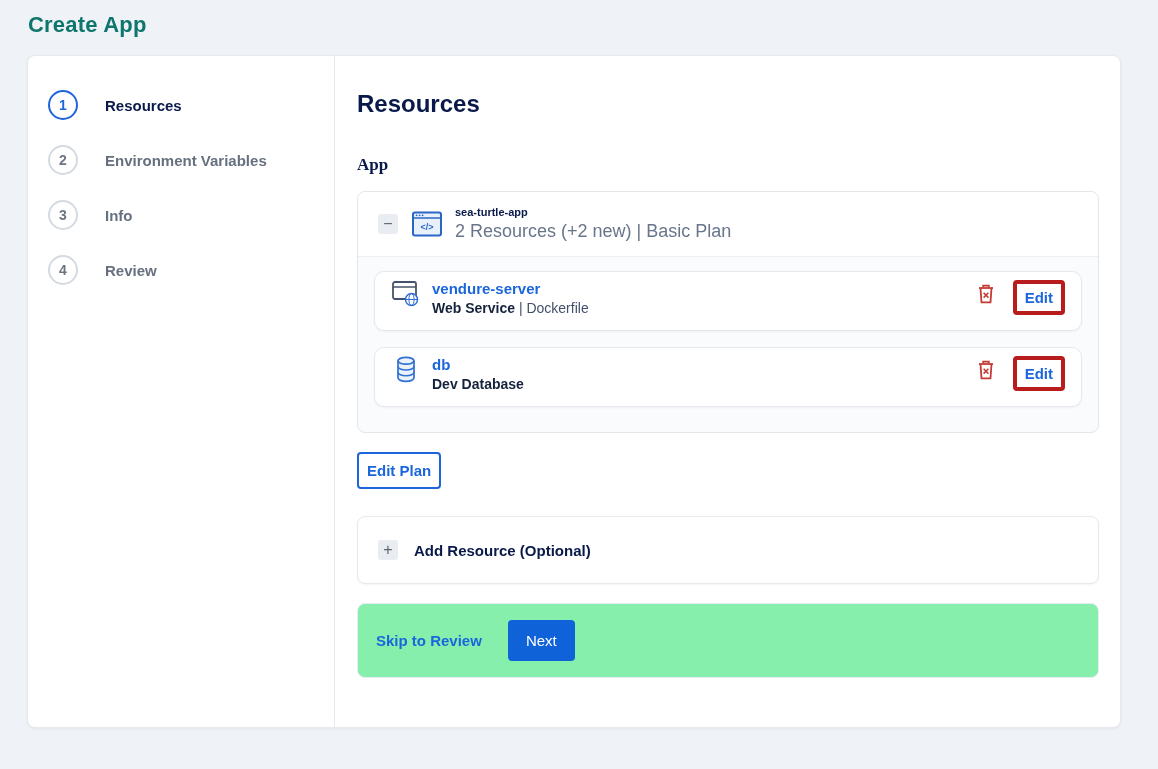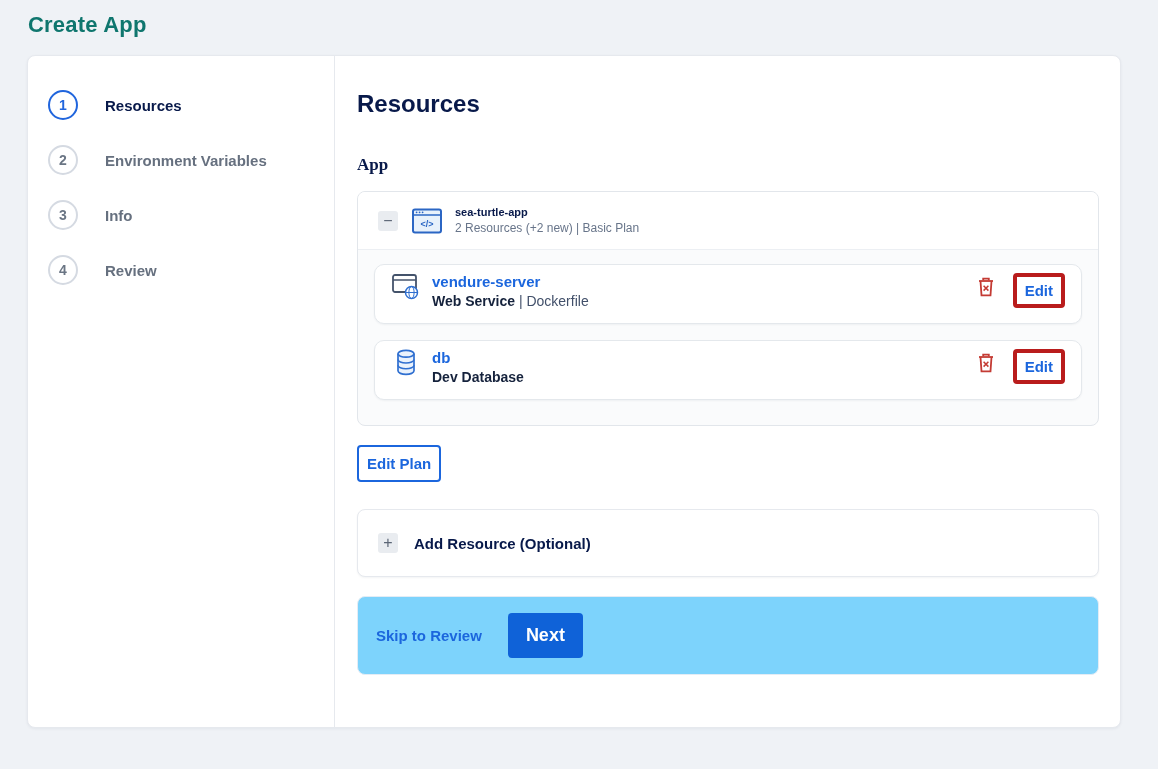--- a/index.html
+++ b/index.html
@@ -50,21 +50,21 @@
   }
   .square-toggle {
     width: 20px; height: 20px; background: #e9ecf0; border: none; border-radius: 3px;
     color: #5b6575; font-size: 16px; line-height: 1; padding: 0;
     display: flex; align-items: center; justify-content: center; cursor: pointer;
     font-family: "Liberation Sans", sans-serif;
   }
   .app-icon-wrap { margin-left: 14px; display: flex; }
   .group-titles { margin-left: 13px; }
   .group-name { font-size: 11px; font-weight: 700; color: #08194a; }
-  .group-summary { font-size: 12px; color: #68758a; margin-top: 3px; }
+  .group-summary { font-size: 18px; color: #68758a; margin-top: 3px; }
   .group-body { padding: 14px 16px 25px 16px; }
   .res-row {
     background: #fff; border: 1px solid #e4e8ec; border-radius: 10px;
     box-shadow: 0 1px 2px rgba(20,30,60,.05);
     display: flex; align-items: flex-start; padding: 8px 16px; height: 60px; margin-bottom: 16px;
   }
   .res-row:last-child { margin-bottom: 0; }
   .res-icon { width: 30px; display: flex; justify-content: center; }
   .res-text { margin-left: 11px; flex: 1; }
   .res-name { font-size: 15px; font-weight: 700; color: #1b66dd; cursor: pointer; display: inline-block; }
@@ -82,27 +82,27 @@
     color: #1b66dd; font-weight: 700; font-size: 15px; padding: 8px 8px; cursor: pointer;
     font-family: "Liberation Sans", sans-serif;
   }
   .add-card {
     margin-top: 27px; background: #fff; border: 1px solid #e6e9ee; border-radius: 8px;
     box-shadow: 0 1px 2px rgba(20,30,60,.05);
     padding: 23px 20px; display: flex; align-items: center; cursor: pointer;
   }
   .add-label { margin-left: 16px; font-size: 15px; font-weight: 700; color: #08194a; }
   .footer-bar {
-    margin-top: 19px; background: #7dd3fc; border: 1px solid #e3ecf5; border-radius: 8px;
+    margin-top: 19px; background: #86efac; border: 1px solid #e3ecf5; border-radius: 8px;
     padding: 16px 18px; display: flex; align-items: center;
   }
   .skip-link { color: #1b66dd; font-weight: 700; font-size: 15px; cursor: pointer; }
   .next-btn {
     margin-left: 26px; background: #0f62d8; color: #fff; border: none; border-radius: 4px;
-    font-weight: 700; font-size: 18px; padding: 12px 18px; cursor: pointer;
+    font-weight: 400; font-size: 15px; padding: 12px 18px; cursor: pointer;
     font-family: "Liberation Sans", sans-serif;
   }
 </style>
 </head>
 <body>
 
 <div class="page-title">Create App</div>
 
 <div class="card">
 

